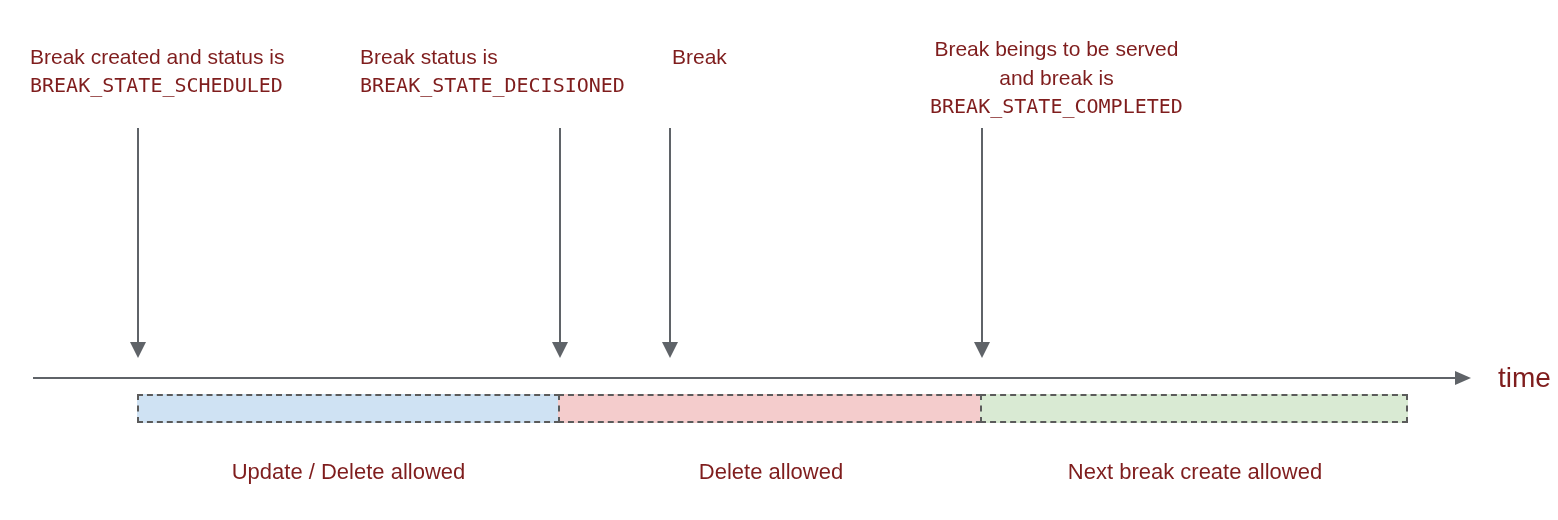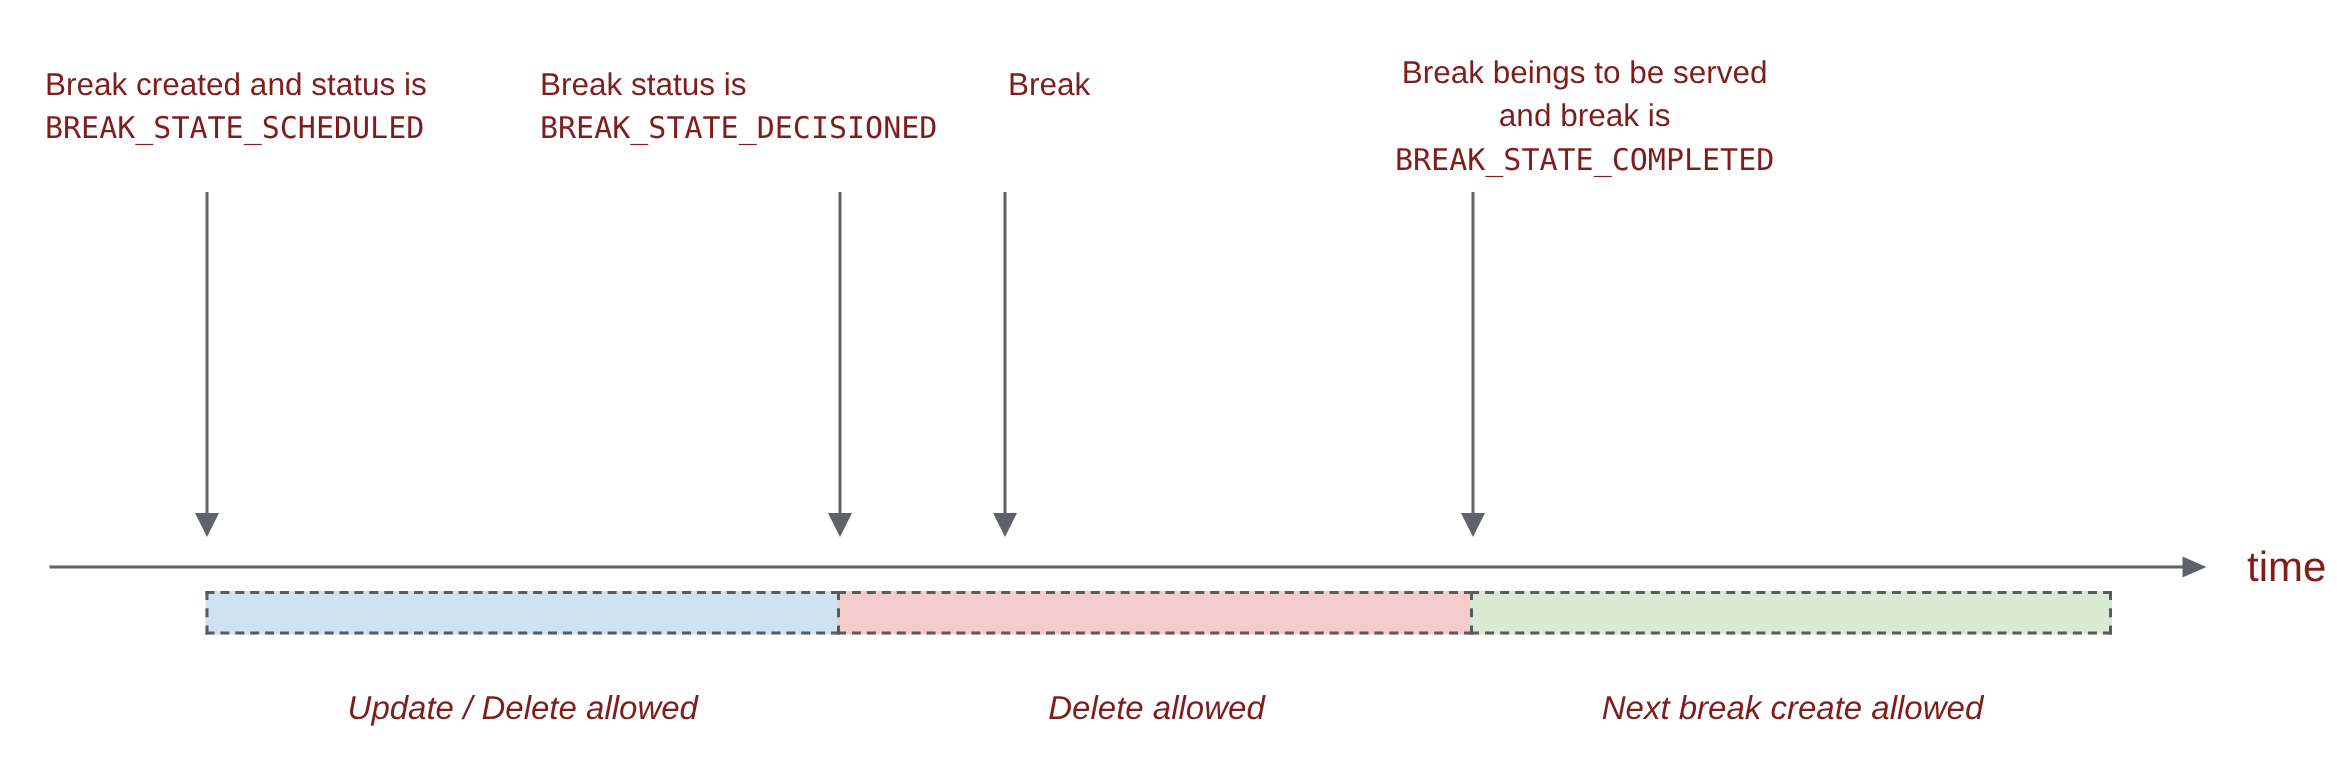--- a/index.html
+++ b/index.html
@@ -69,21 +69,20 @@
   .segment + .segment { margin-left: -2px; }
   .seg-1 { width: 423px; }
   .seg-2 { width: 424px; }
   .seg-3 { width: 428px; }
 
   
   .seg-label {
     position: absolute; top: 459px;
     font-size: 22px; line-height: 26px;
     text-align: center;
-    font-style: italic;
   }
   .seg-label-1 { left: 137px; width: 423px; }
   .seg-label-2 { left: 560px; width: 422px; }
   .seg-label-3 { left: 982px; width: 426px; }
 </style>
 </head>
 <body>
 
 <div class="canvas">
 

